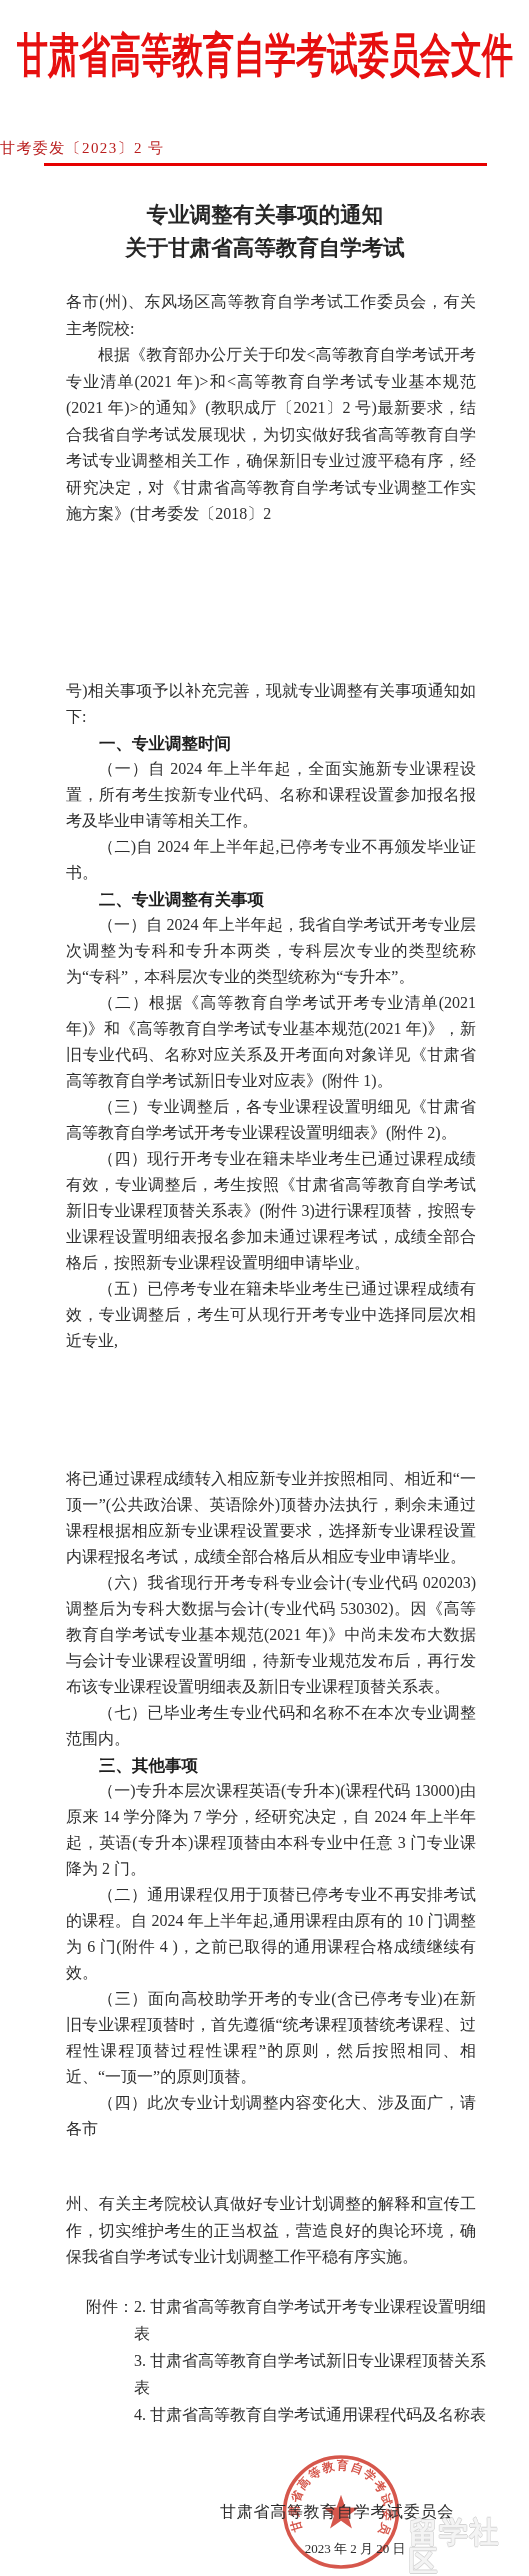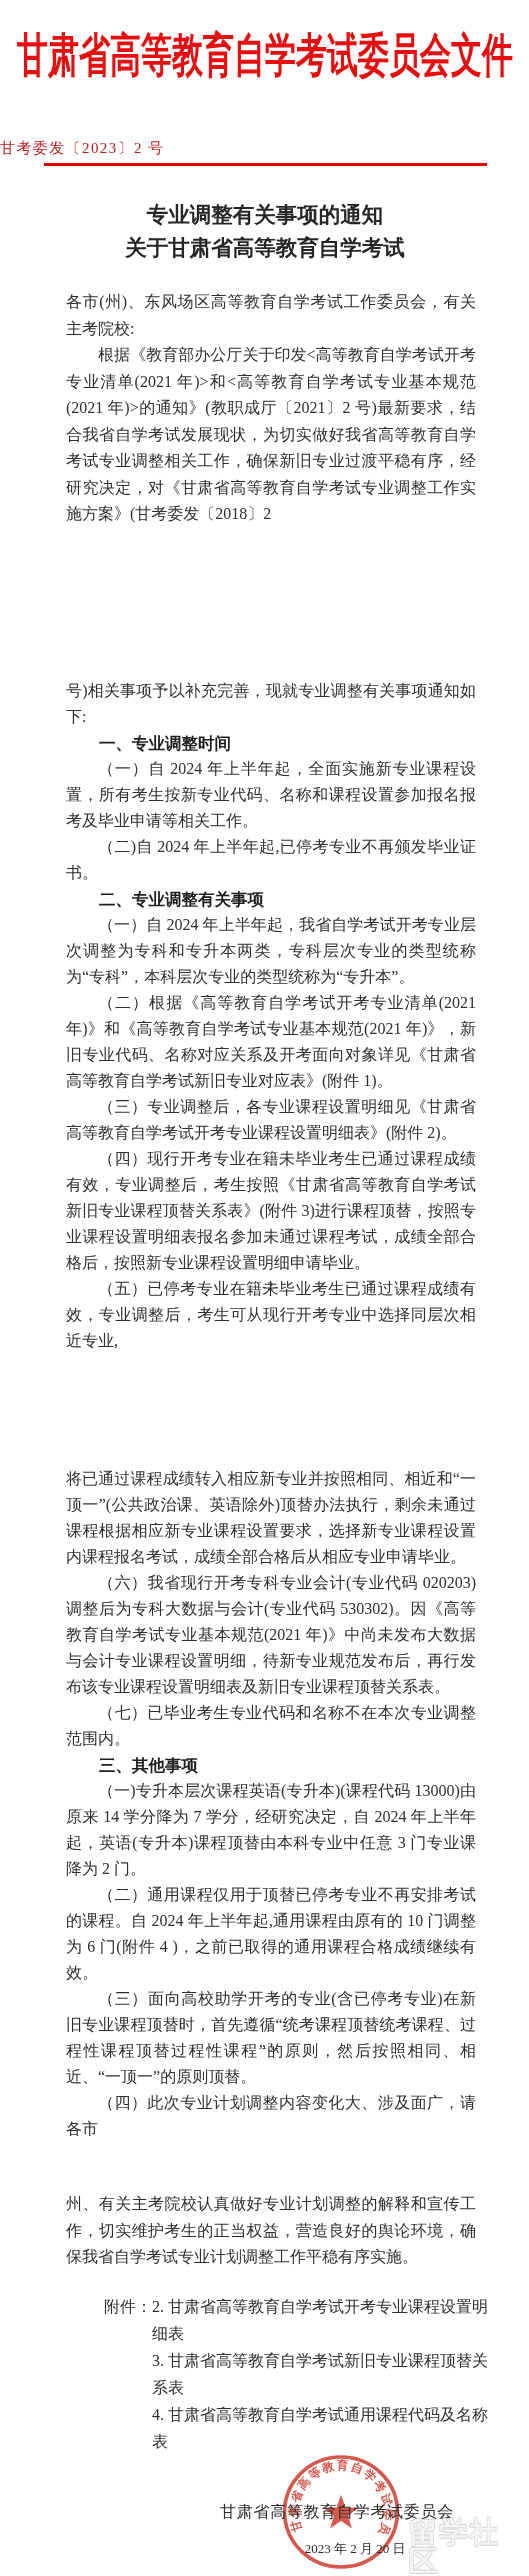--- a/index.html
+++ b/index.html
@@ -30,21 +30,21 @@
   .page p.noindent{text-indent:0;}
   .page p.heading{
     font-family:"Liberation Sans","DejaVu Sans",sans-serif;
     font-weight:bold;color:#1e1e1e;font-size:16.5px;
   }
   .pgnum{position:absolute;left:66px;width:410px;text-align:center;font-size:11.5px;color:#3a3a3a;letter-spacing:1.4px;}
   #pgnum-2{top:1280px;}
   #pgnum-3{top:2041px;}
   #attach{position:absolute;top:2293px;left:66px;width:430px;font-size:16px;line-height:27px;color:#2f2f2f;}
   .attach-row{display:flex;align-items:flex-start;}
-  .attach-label{margin-left:38px;white-space:nowrap;}
+  .attach-label{margin-left:20px;white-space:nowrap;}
   .attach-items{flex:1;}
   #seal{position:absolute;left:281px;top:2453px;width:120px;height:118px;z-index:1;opacity:.85;}
   #sig-line{position:absolute;left:172px;top:2502px;width:330px;text-align:center;font-size:16px;letter-spacing:0.7px;z-index:2;color:#2b2b2b;}
   #sig-date{position:absolute;left:190px;top:2540px;width:330px;text-align:center;font-size:13px;z-index:2;color:#2b2b2b;}
   #watermark{position:absolute;right:1.4px;top:2518px;width:136px;z-index:3;text-align:left;line-height:1;}
   #wm-1{
     font-family:"Liberation Sans","DejaVu Sans",sans-serif;font-weight:bold;
     font-size:29px;letter-spacing:1.4px;color:#f4f4f4;
     text-shadow:-0.7px 0 #d4d4d4,0 0.7px #d4d4d4,0.7px 0 #d4d4d4,0 -0.7px #d4d4d4;
     padding-left:16px;

